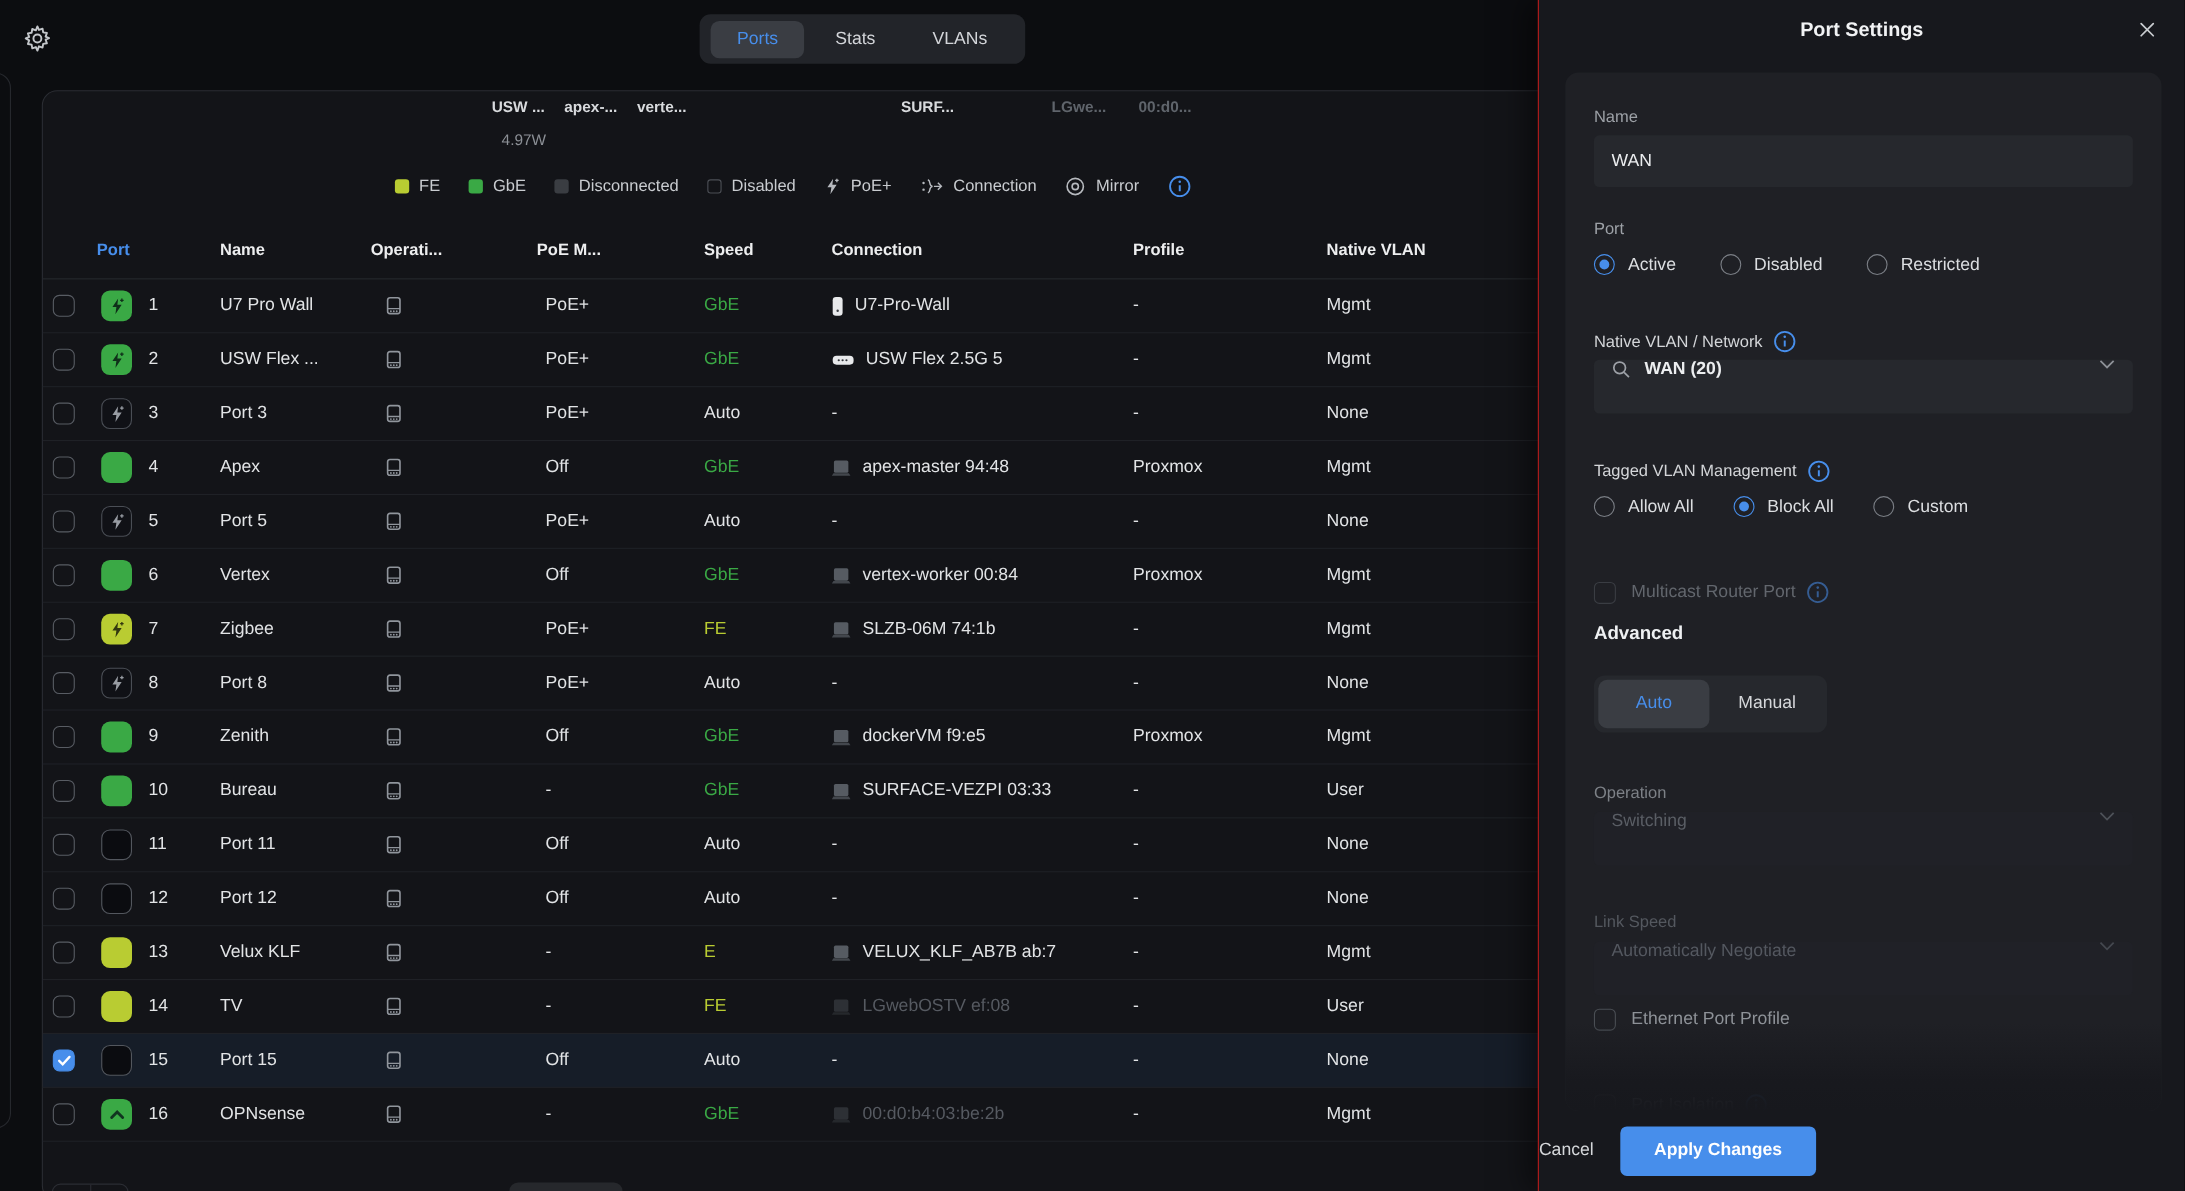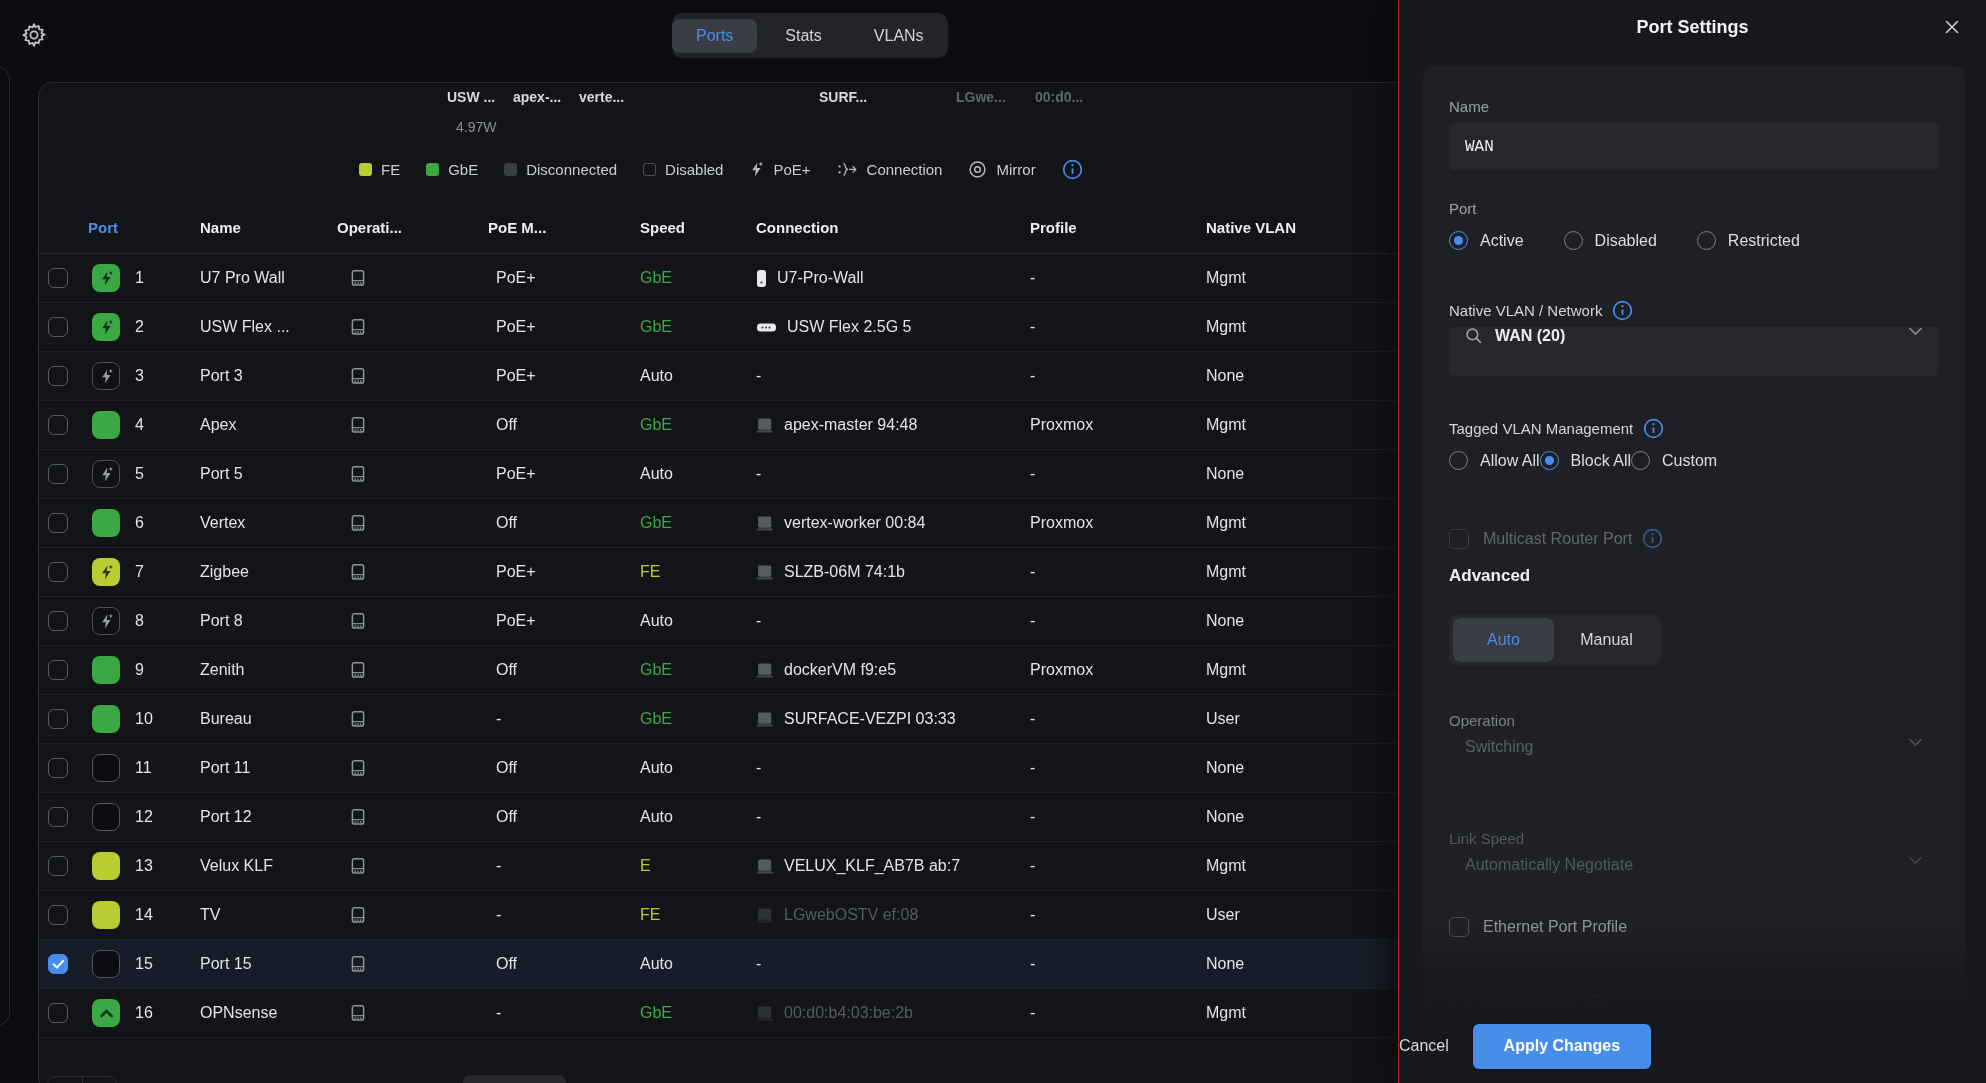--- a/index.html
+++ b/index.html
@@ -4,21 +4,21 @@
 <style>
   * { margin:0; padding:0; box-sizing:border-box; }
   html,body { width:1986px; height:1083px; overflow:hidden; }
   body {
     background:#0c0d10; color:#e7e8ea;
     font-family:"Liberation Sans","DejaVu Sans",sans-serif;
     position:relative; font-size:16px;
   }
   
   .gear { position:absolute; left:20px; top:21px; width:28px; height:28px; cursor:pointer; }
-  .tabs { position:absolute; left:636px; top:13px; height:45px; background:#222429; border-radius:10px; display:flex; align-items:center; padding:0; gap:4px;margin-left:36px; }
+  .tabs { position:absolute; left:636px; top:13px; height:45px; background:#222429; border-radius:10px; display:flex; align-items:center; padding:10px; gap:4px; }
   .tab { padding:8px 24px; border-radius:8px; color:#d3d5d9; font-size:16px; cursor:pointer; white-space:nowrap; }
   .tab.active { background:#3a3d43; color:#478eeb; }
 
   
   .edge-card { position:absolute; left:-26px; top:66px; width:36px; height:960px; border:1px solid #26282d; border-radius:14px; }
 
   
   .card { position:absolute; left:38px; top:82px; width:1400px; height:1010px; background:#131418; border:1px solid #2b2d33; border-radius:14px; }
   .overview { position:relative; height:118px; }
   .dev-label { position:absolute; top:6px; font-size:14px; font-weight:bold; color:#d8dadd; white-space:nowrap; }
@@ -61,21 +61,21 @@
   .panel { position:absolute; left:1398px; top:0; width:588px; height:1083px; background:#17181d; border-left:1px solid #b91c1c; box-shadow:-10px 0 26px rgba(0,0,0,.5); }
   .panel-title { position:absolute; top:17px; left:0; right:0; text-align:center; font-weight:bold; font-size:18px; color:#f1f2f4; }
   .close-x { position:absolute; top:19px; right:26px; cursor:pointer; }
   .panel-card { position:absolute; left:24px; top:66px; width:542px; height:944px; background:#1f2025; border-radius:12px; overflow:hidden; }
   .panel-card::after { content:""; position:absolute; left:0; right:0; bottom:0; height:80px;
     background:linear-gradient(180deg, rgba(31,32,37,0) 0%, rgba(23,24,29,.85) 65%, #17181d 100%); pointer-events:none; }
   .plabel { position:absolute; left:26px; font-size:15px; color:#9da1a7; display:flex; align-items:center; gap:10px; }
   .plabel.dim1 { color:#7d8187; }
   .plabel.dim2 { color:#54585f; }
   .pheading { position:absolute; left:26px; font-size:17px; font-weight:bold; color:#eef0f2; }
-  .textfield { position:absolute; left:26px; width:490px; height:47px; background:#26282d; border:none; border-radius:5px; color:#eceef0; font-size:16px; padding:0 16px; font-family:Liberation Mono, monospace; }
+  .textfield { position:absolute; left:26px; width:490px; height:47px; background:#26282d; border:none; border-radius:5px; color:#eceef0; font-size:16px; padding:0 16px; font-family:Liberation Sans, sans-serif; }
   .selectbox { position:absolute; left:26px; width:490px; height:49px; background:#26282d; border-radius:5px; display:flex; align-items:flex-start; padding:0 16px; gap:12px; cursor:pointer; }
   .selectbox .val { font-weight:bold; font-size:16px; color:#eceef0; flex:1; }
   .selectbox.disabled { background:#202127; cursor:default; }
   .selectbox.disabled .val { font-weight:normal; color:#5a5e65; }
   .radio-row { position:absolute; display:flex; align-items:center; }
   .radio { display:flex; align-items:center; gap:12px; font-size:16px; color:#dcdee1; cursor:pointer; }
   .radio .dot { width:19px; height:19px; border-radius:50%; border:1.5px solid #7a7e85; display:flex; align-items:center; justify-content:center; }
   .radio.sel .dot { border-color:#478eeb; }
   .radio.sel .dot::after { content:""; width:9px; height:9px; border-radius:50%; background:#478eeb; }
   .checkrow { position:absolute; left:26px; display:flex; align-items:center; gap:14px; font-size:16px; cursor:pointer; }
@@ -800,21 +800,21 @@
     <div class="plabel" style="top:352px; color:#d4d6d9">
       <span>Tagged VLAN Management</span>
       <span class="leg-ic">
         <svg width="21" height="21" viewBox="0 0 20 20">
             <circle cx="10" cy="10" r="8.4" stroke="#478eeb" stroke-width="1.6" fill="none"></circle>
             <line x1="10" y1="9" x2="10" y2="14.2" stroke="#478eeb" stroke-width="1.7"></line>
             <circle cx="10" cy="5.9" r="1.1" fill="#478eeb"></circle>
           </svg>
       </span>
     </div>
-    <div class="radio-row" style="left:26px; top:385px; " id="taggedRadios">
+    <div class="radio-row" style="left:26px; top:385px; gap:36px" id="taggedRadios">
         <label class="radio">
           <span class="dot"></span>
           <span>Allow All</span>
         </label>
         <label class="radio sel">
           <span class="dot"></span>
           <span>Block All</span>
         </label>
         <label class="radio">
           <span class="dot"></span>

